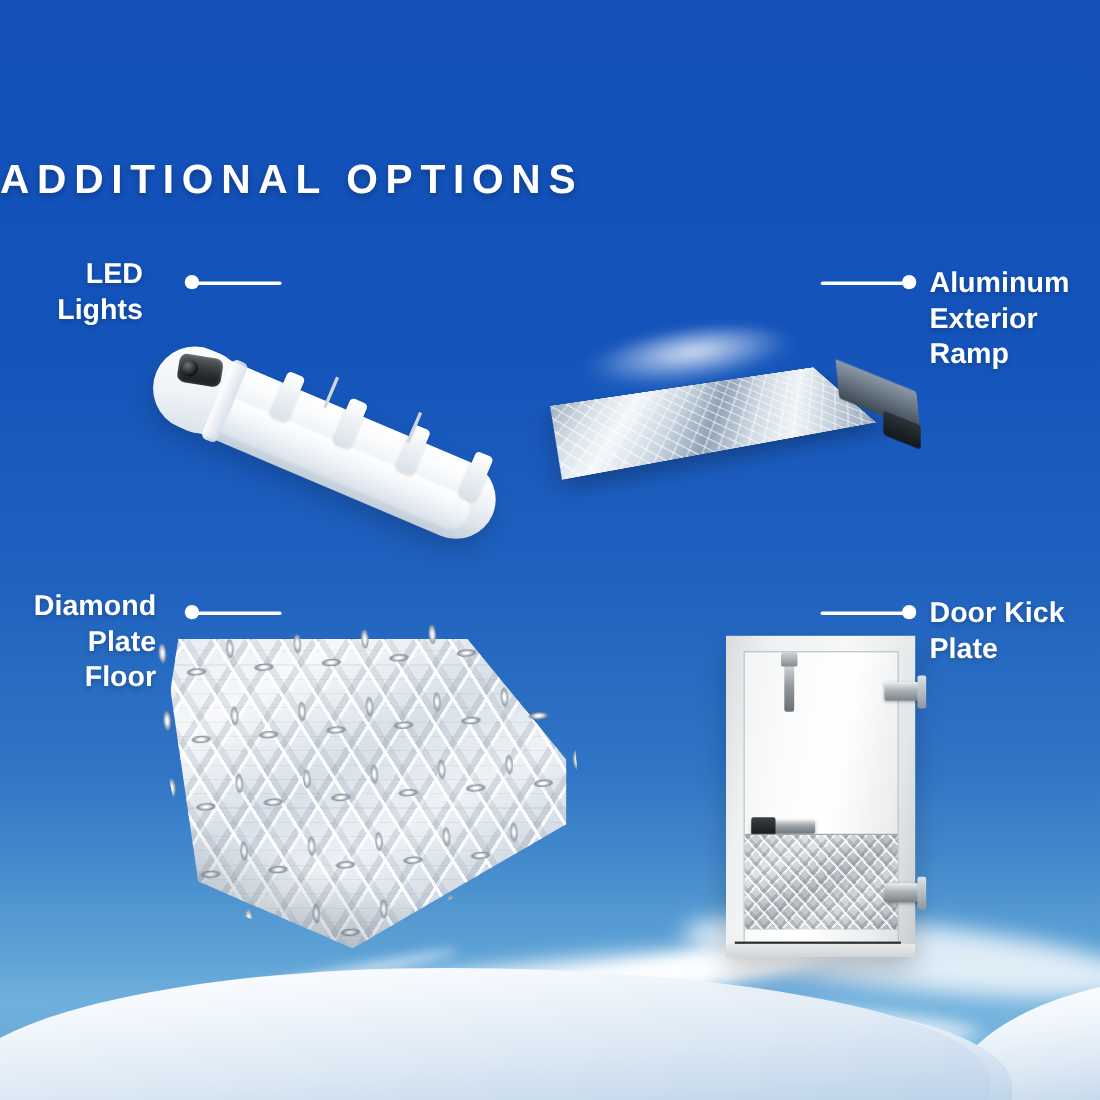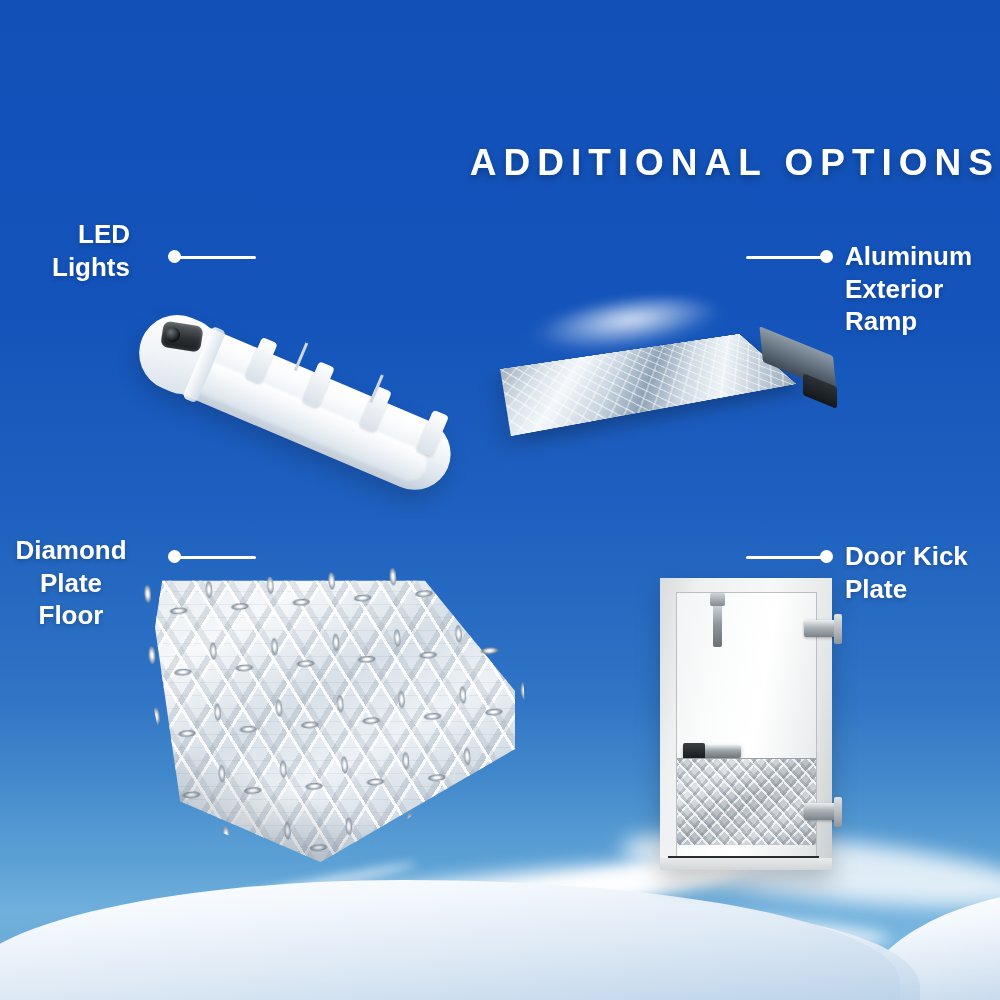--- a/index.html
+++ b/index.html
@@ -120,21 +120,21 @@
     text-align: center;
     color: #ffffff;
     font-size: 88px;
     font-weight: 700;
     letter-spacing: 4px;
     line-height: 1;
     text-shadow: 0 4px 10px rgba(0,0,0,.30);
   }
   .subtitle {
     position: absolute; top: 144px; left: 0; right: 0;
-    text-align: right;
+    text-align: left;
     color: #ffffff;
     font-size: 37px;
     font-weight: 700;
     letter-spacing: 7px;
     line-height: 1;
     text-shadow: 0 3px 7px rgba(0,0,0,.28);
   }
 
   
   .label {
@@ -396,36 +396,36 @@
       <div class="latch"></div>
       <div class="handle"></div>
       <div class="door-kick"></div>
     </div>
     <div class="hinge hinge-top"></div>
     <div class="hinge hinge-bottom"></div>
     <div class="door-sill"></div>
     <div class="door-floor"></div>
   </div>
 
-  <div class="label label-left" style="left: 0px; top: 218px; width: 130px;">LED
+  <div class="label label-left" style="left: 0px; top: 232px; width: 130px;">LED
 Lights</div>
   <div class="leader" style="left: 168px; top: 250px; width: 88px;">
     <span class="dot" style="left: 0px;"></span>
     <span class="bar" style="left: 8px; width: 80px;"></span>
   </div>
 
   <div class="label label-right" style="left: 845px; top: 240px; width: 160px;">Aluminum
 Exterior
 Ramp</div>
   <div class="leader" style="left: 746px; top: 250px; width: 88px;">
     <span class="bar" style="left: 0px; width: 80px;"></span>
     <span class="dot" style="left: 74px;"></span>
   </div>
 
-  <div class="label label-left" style="left: 0px; top: 534px; width: 142px; text-align: center;">Diamond
+  <div class="label label-left" style="left: 0px; top: 534px; width: 142px;">Diamond
 Plate
 Floor</div>
   <div class="leader" style="left: 168px; top: 550px; width: 88px;">
     <span class="dot" style="left: 0px;"></span>
     <span class="bar" style="left: 8px; width: 80px;"></span>
   </div>
 
   <div class="label label-right" style="left: 845px; top: 540px; width: 160px;">Door Kick
 Plate</div>
   <div class="leader" style="left: 746px; top: 550px; width: 88px;">

